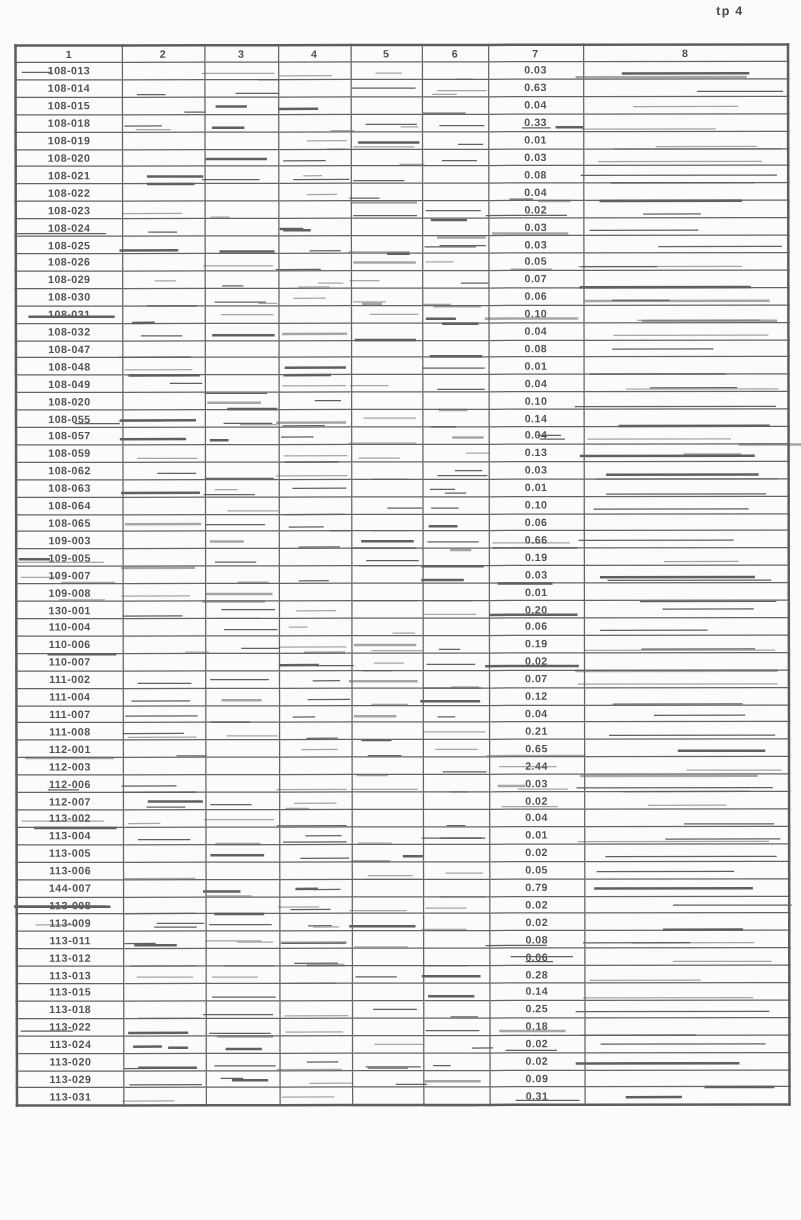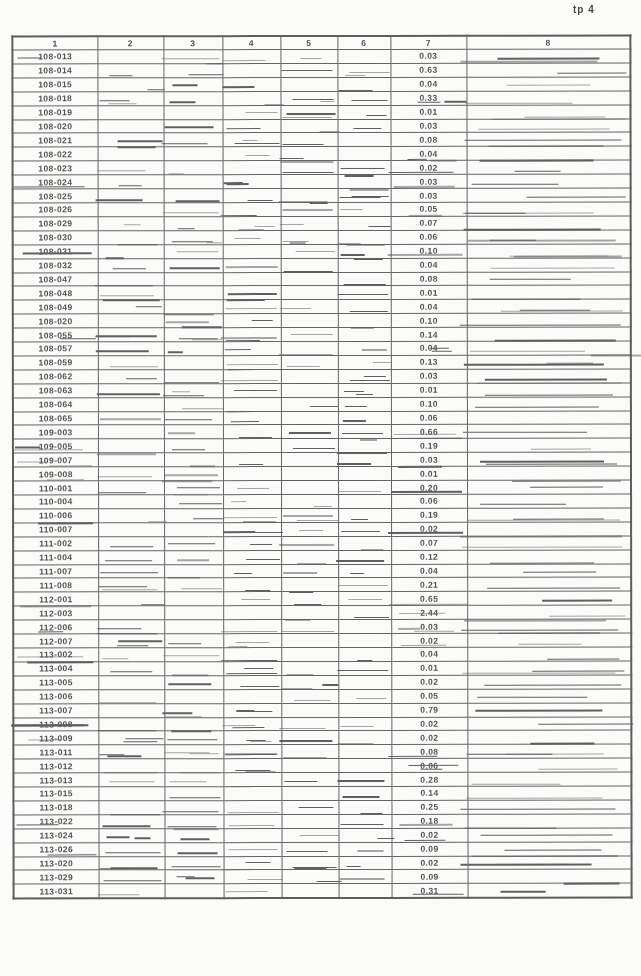--- a/index.html
+++ b/index.html
@@ -722,21 +722,21 @@
         </td>
         <td>
           <div class="mark" style="width: 72.3744%; left: 3.81714%; top: 97.5227%;"></div>
         </td>
         <td class="val-cell">0.01</td>
         <td>
           <div class="mark" style="width: 67.0195%; left: 27.2087%; top: 104.594%;"></div>
         </td>
       </tr>
       <tr>
-        <td class="id-cell">110-001</td>
+        <td class="id-cell">130-001</td>
         <td>
           <div class="mark" style="width: 73.7752%; left: -0.93188%; top: 82.6729%;"></div>
         </td>
         <td>
           <div class="mark" style="width: 74.2633%; left: 20.8962%; top: 49.5703%;"></div>
           <div class="mark faint" style="width: 58.7539%; left: 16.4759%; top: 103.547%;"></div>
         </td>
         <td>
           <div class="mark faint" style="width: 57.5505%; left: 23.0745%; top: 50.9861%;"></div>
         </td>
@@ -1058,21 +1058,21 @@
         </td>
         <td>
           <div class="mark faint" style="width: 57.6809%; left: 33.7947%; top: 64.6809%;"></div>
         </td>
         <td class="val-cell">0.05</td>
         <td>
           <div class="mark" style="width: 67.9905%; left: 5.84727%; top: 56.7214%;"></div>
         </td>
       </tr>
       <tr>
-        <td class="id-cell">113-007</td>
+        <td class="id-cell">144-007</td>
         <td></td>
         <td>
           <div class="mark thick" style="width: 51.5825%; left: -4.54244%; top: 63.1439%;"></div>
           <div class="mark faint" style="width: 63.4473%; left: 0.0238727%; top: 95.6506%;"></div>
         </td>
         <td>
           <div class="mark" style="width: 39.9143%; left: 45.7365%; top: 53.7437%;"></div>
           <div class="mark thick" style="width: 32.7946%; left: 21.4075%; top: 45.819%;"></div>
         </td>
         <td></td>
@@ -1269,43 +1269,20 @@
         <td></td>
         <td>
           <div class="mark faint" style="width: 69.9928%; left: 30.949%; top: 49.5839%;"></div>
         </td>
         <td>
           <div class="mark" style="width: 31.2277%; left: 74.9502%; top: 73.0106%;"></div>
         </td>
         <td class="val-cell">0.02<div class="mark" style="width: 55.026%; left: 16.3392%; top: 84.7239%;"></div></td>
         <td>
           <div class="mark" style="width: 81.3236%; left: 7.71561%; top: 46.3451%;"></div>
-        </td>
-      </tr>
-      <tr>
-        <td class="id-cell">113-026<div class="mark" style="width: 58.9411%; left: 39.1079%; top: 91.5107%;"></div></td>
-        <td>
-          <div class="mark" style="width: 84.4103%; left: 10.4948%; top: 69.4581%;"></div>
-        </td>
-        <td>
-          <div class="mark thick" style="width: 69.6837%; left: 21.3072%; top: 72.7325%;"></div>
-        </td>
-        <td>
-          <div class="mark faint" style="width: 85.7779%; left: 7.60622%; top: 49.8229%;"></div>
-        </td>
-        <td>
-          <div class="mark" style="width: 72.7434%; left: 8.73131%; top: 68.407%;"></div>
-        </td>
-        <td>
-          <div class="mark thick faint" style="width: 51.5685%; left: 34.895%; top: 58.2272%;"></div>
-        </td>
-        <td class="val-cell">0.09</td>
-        <td>
-          <div class="mark" style="width: 89.5605%; left: 2.39046%; top: 101.797%;"></div>
-          <div class="mark" style="width: 59.2918%; left: 22.7636%; top: 55.5276%;"></div>
         </td>
       </tr>
       <tr>
         <td class="id-cell">113-020</td>
         <td>
           <div class="mark thick" style="width: 72.2963%; left: 17.4013%; top: 81.6163%;"></div>
           <div class="mark" style="width: 48.1868%; left: 0.0529631%; top: 89.1364%;"></div>
         </td>
         <td>
           <div class="mark" style="width: 84.4909%; left: 10.4527%; top: 74.8955%;"></div>

